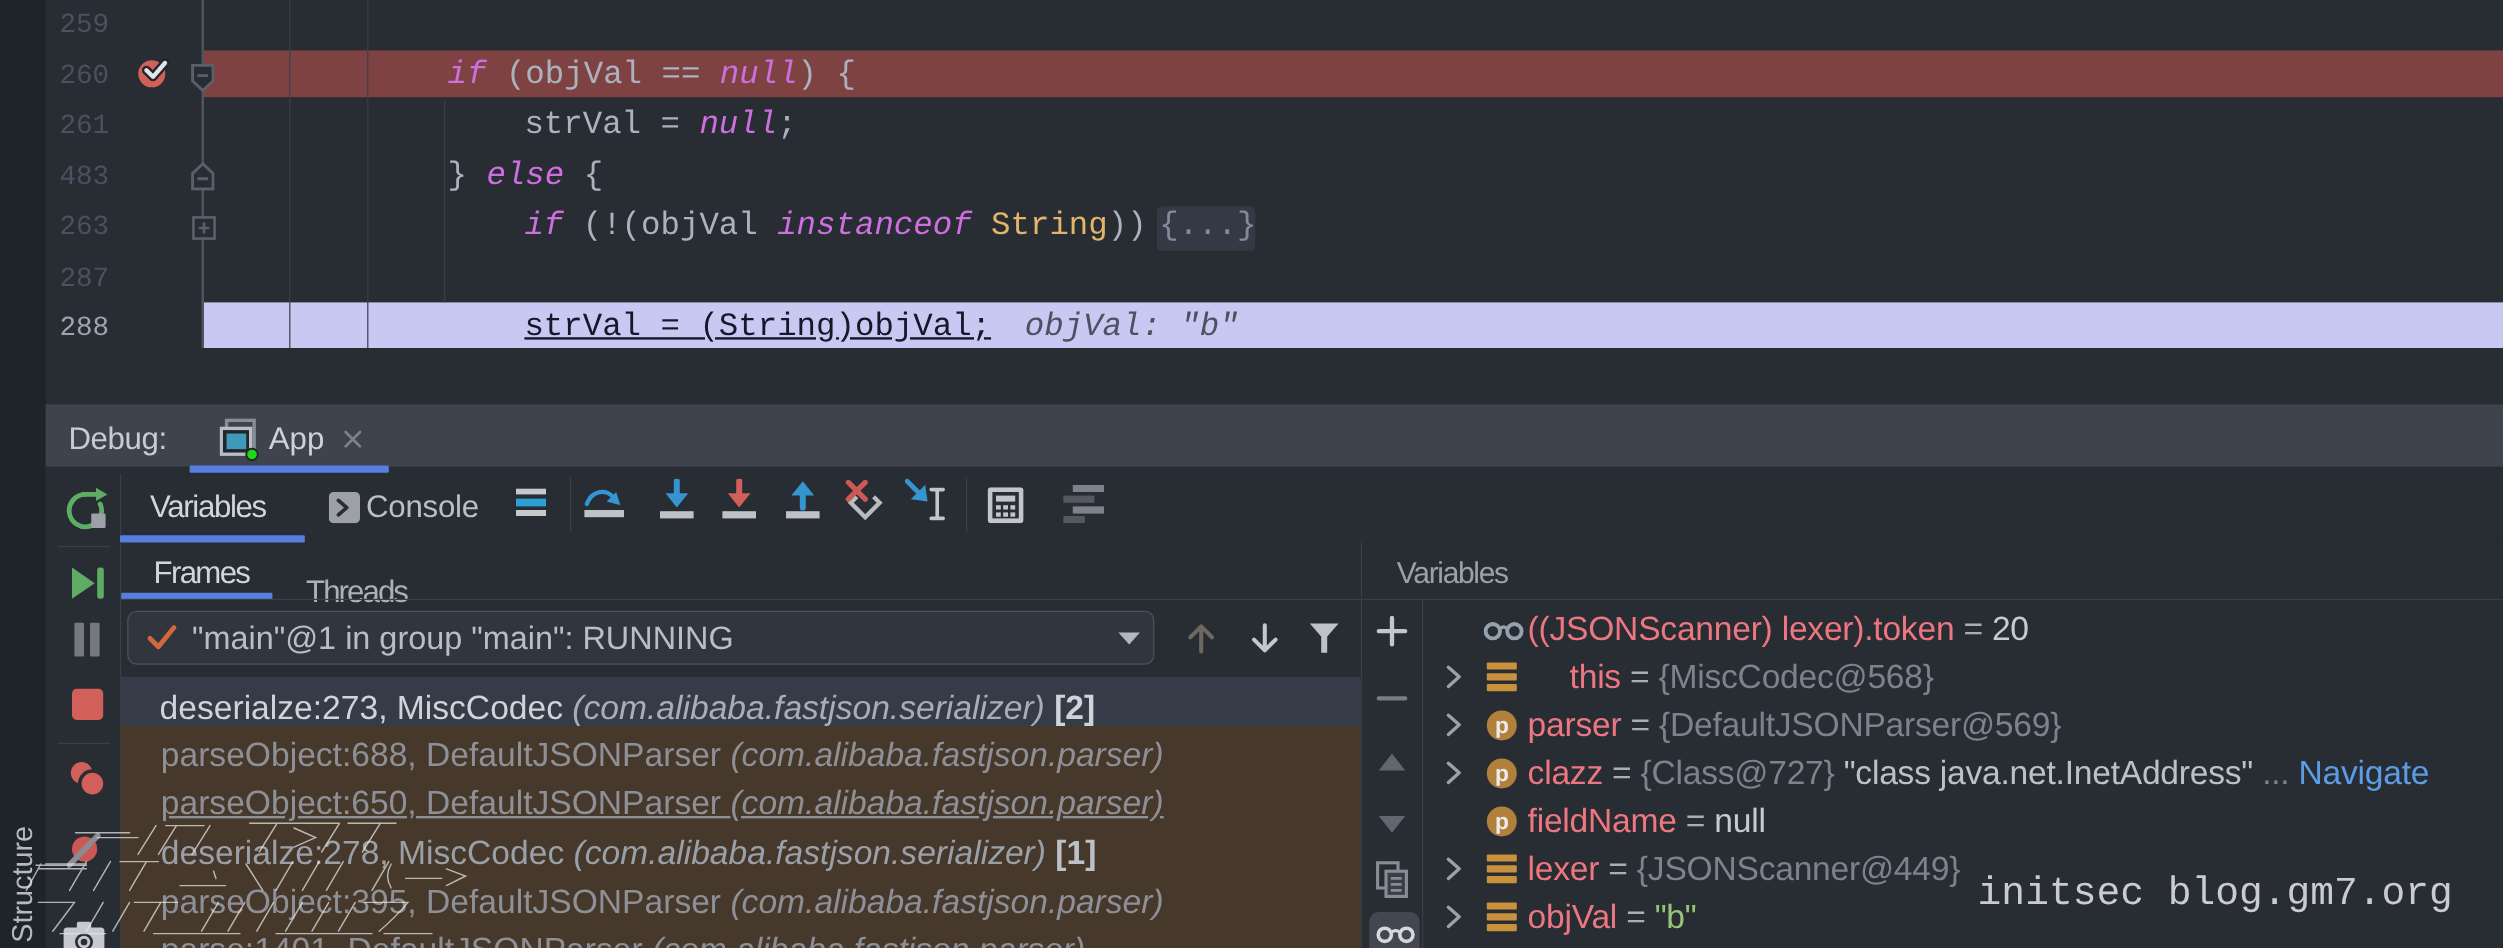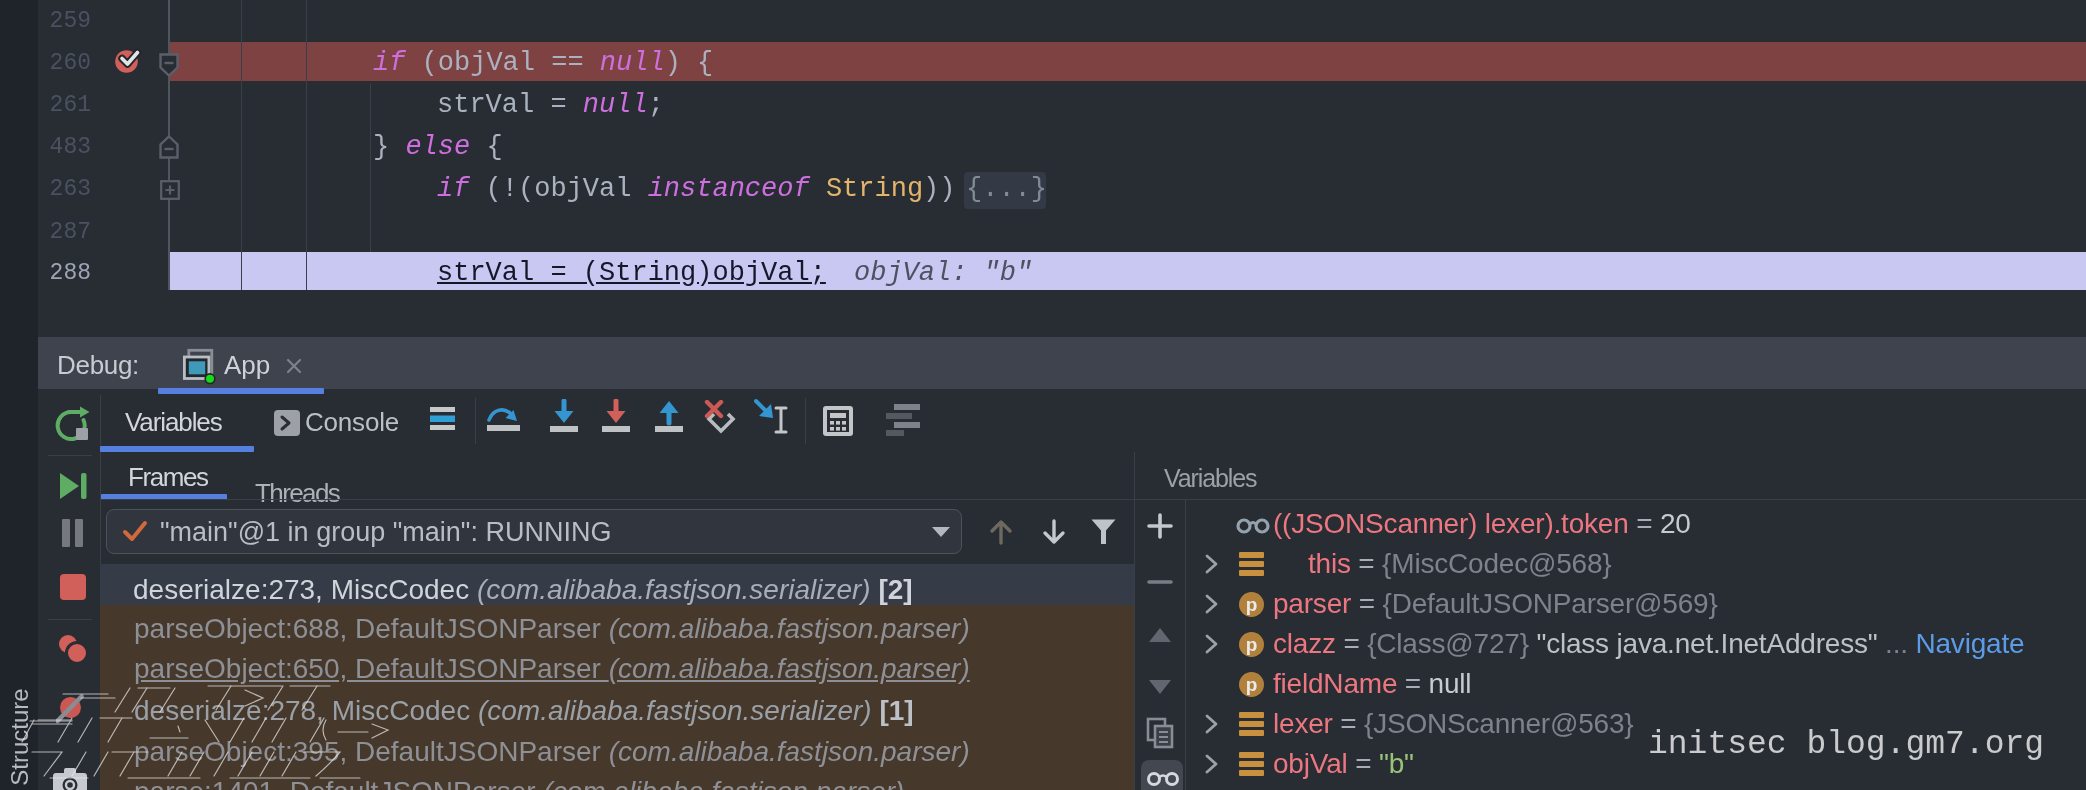--- a/index.html
+++ b/index.html
@@ -272,21 +272,21 @@
     <div class="abs" style="left:1273px;top:668px;color:#EC7780;">fieldName <span style="color:#A9AEB6;">=</span> <span style="color:#C6CAD1;">null</span></div>
 
     <svg class="abs vchev" style="left:1202px;top:712px;" width="18" height="24" viewBox="0 0 18 24">
         <path d="M5 4 L14 12 L5 20" stroke="#9CA1A8" stroke-width="2.8" fill="none" stroke-linecap="round" stroke-linejoin="round"></path>
       </svg>
     <svg class="abs" style="left:1238px;top:711px;" width="27" height="26" viewBox="0 0 27 26">
       <rect x="1" y="1" width="25" height="6" rx="1" fill="#C9913E"></rect>
         <rect x="1" y="10" width="25" height="6" rx="1" fill="#C9913E"></rect>
         <rect x="1" y="19" width="25" height="6" rx="1" fill="#C9913E"></rect>
     </svg>
-    <div class="abs" style="left:1273px;top:708px;color:#EC7780;">lexer <span style="color:#A9AEB6;">=</span> <span style="color:#7D828C;">{JSONScanner@563}</span></div>
+    <div class="abs" style="left:1273px;top:708px;color:#EC7780;">lexer <span style="color:#A9AEB6;">=</span> <span style="color:#7D828C;">{JSONScanner@449}</span></div>
 
     <svg class="abs vchev" style="left:1202px;top:752px;" width="18" height="24" viewBox="0 0 18 24">
         <path d="M5 4 L14 12 L5 20" stroke="#9CA1A8" stroke-width="2.8" fill="none" stroke-linecap="round" stroke-linejoin="round"></path>
       </svg>
     <svg class="abs" style="left:1238px;top:751px;" width="27" height="26" viewBox="0 0 27 26">
       <rect x="1" y="1" width="25" height="6" rx="1" fill="#C9913E"></rect>
         <rect x="1" y="10" width="25" height="6" rx="1" fill="#C9913E"></rect>
         <rect x="1" y="19" width="25" height="6" rx="1" fill="#C9913E"></rect>
     </svg>
     <div class="abs" style="left:1273px;top:748px;color:#EC7780;">objVal <span style="color:#A9AEB6;">=</span> <span style="color:#98C379;">"b"</span></div>

